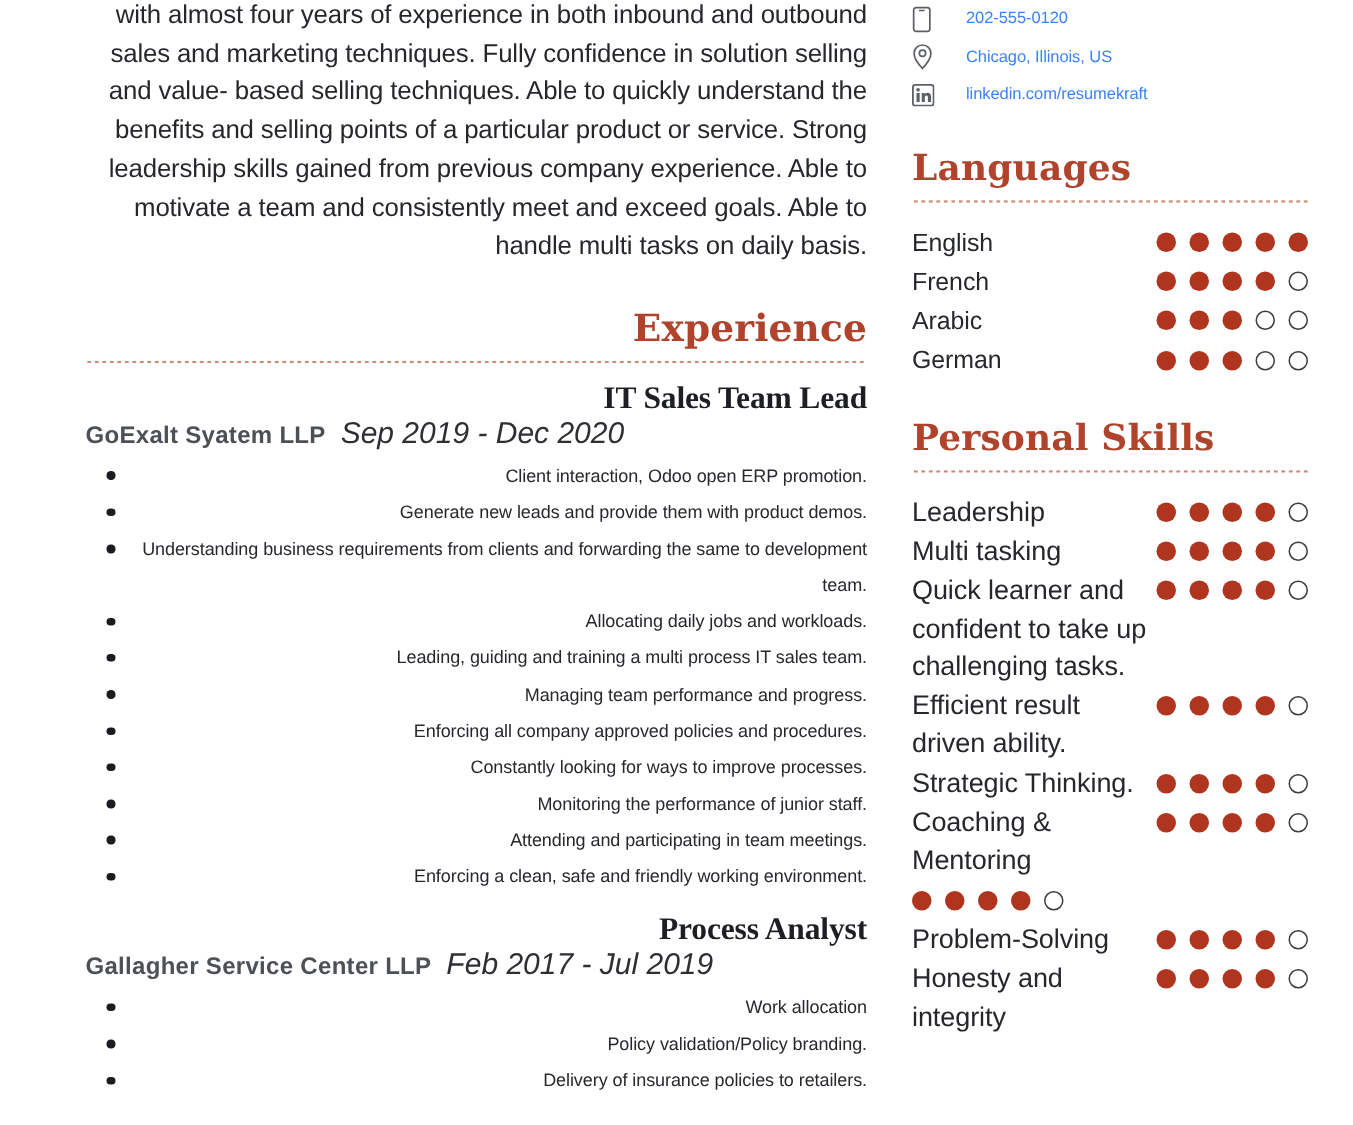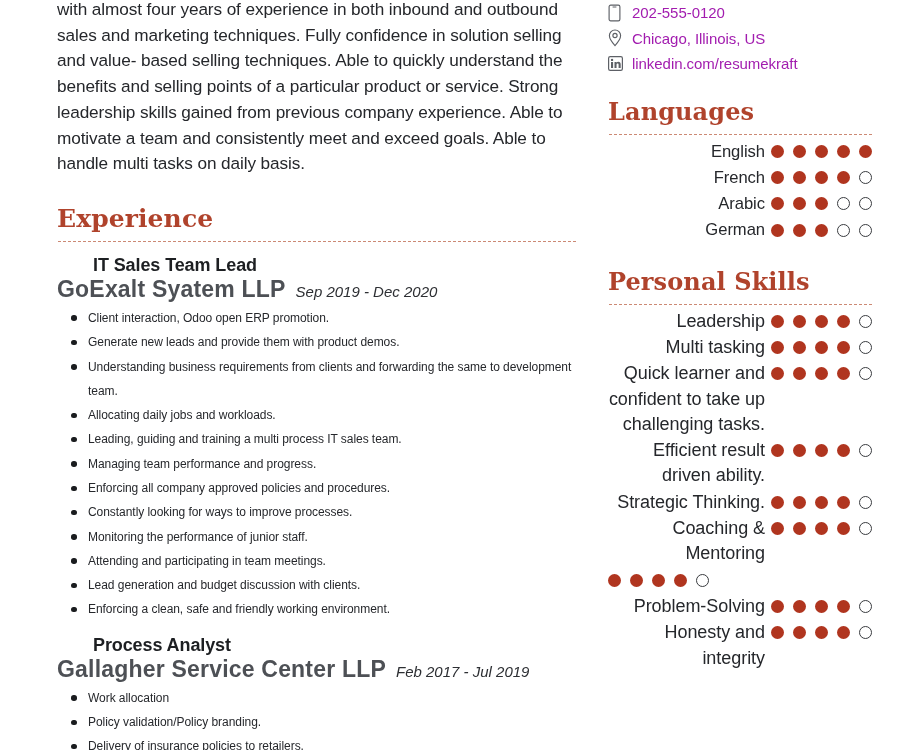--- a/index.html
+++ b/index.html
@@ -22,20 +22,21 @@
     height: 750px;
     display: flex;
     background: #ffffff;
   }
 
   
   .left-col {
     width: 600px;
     padding: 0 22px 0 57px;
     position: relative;
+    text-align: right;
   }
 
   .summary {
     font-size: 17.2px;
     line-height: 25.7px;
     color: #25272b;
     letter-spacing: -0.1px;
     padding-top: 0px;
     margin-top: -3px;
   }
@@ -55,45 +56,45 @@
     background-image: radial-gradient(#c9836d 42%, transparent 44%);
     background-size: 5px 3px;
     background-repeat: repeat-x;
     background-position: 0 1px;
     opacity: 0.95;
   }
 
   .job { margin-top: 12px; }
 
   .job-title {
-    font-family: Liberation Sans, sans-serif;
+    font-family: Liberation Serif, serif;
     font-weight: bold;
-    font-size: 18px;
+    font-size: 21px;
     color: #1d1f22;
     letter-spacing: -0.1px;
     line-height: 22px;
     margin-left: 36px;
   }
 
   .job-line {
     display: flex;
     align-items: baseline;
     margin-top: 1px;
     line-height: 24px;
   }
 
   .job-company {
-    font-size: 23px;
+    font-size: 16px;
     font-weight: bold;
     color: #4d5055;
     letter-spacing: 0.2px;
   }
 
   .job-dates {
-    font-size: 15px;
+    font-size: 20px;
     font-style: italic;
     color: #2d2f33;
     margin-left: 10px;
     letter-spacing: 0px;
   }
 
   ul.bullets {
     list-style: none;
     margin-top: 2px;
   }
@@ -139,39 +140,39 @@
     width: 20px;
     min-width: 20px;
     display: flex;
     align-items: center;
     justify-content: flex-start;
     color: #5d6066;
   }
   .contact-icon svg { display: block; }
 
   .contact-text {
-    font-size: 15px;
-    color: #a21caf;
+    font-size: 11px;
+    color: #3b82f6;
     letter-spacing: -0.05px;
-    margin-left: 4px;
+    margin-left: 16px;
     line-height: 25.5px;
   }
 
   .side-head {
     font-family: "DejaVu Serif", serif;
     font-weight: bold;
     font-size: 24px;
     color: #b0432c;
     letter-spacing: 0.1px;
   }
 
   .side-section.languages { margin-top: 20px; }
   .side-section.skills { margin-top: 24px; }
 
-  .rating-list { margin-top: 4px; text-align: right; }
+  .rating-list { margin-top: 14px; }
 
   .rating-row {
     display: flex;
     align-items: flex-start;
     margin-bottom: 1px;
     min-height: 25px;
   }
 
   .rating-label {
     flex: 1;
@@ -224,21 +225,20 @@
               <li>Client interaction, Odoo open ERP promotion.</li>
               <li>Generate new leads and provide them with product demos.</li>
               <li>Understanding business requirements from clients and forwarding the same to development team.</li>
               <li>Allocating daily jobs and workloads.</li>
               <li>Leading, guiding and training a multi process IT sales team.</li>
               <li>Managing team performance and progress.</li>
               <li>Enforcing all company approved policies and procedures.</li>
               <li>Constantly looking for ways to improve processes.</li>
               <li>Monitoring the performance of junior staff.</li>
               <li>Attending and participating in team meetings.</li>
-              <li>Lead generation and budget discussion with clients.</li>
               <li>Enforcing a clean, safe and friendly working environment.</li>
             </ul>
           </div>
           <div class="job">
             <div class="job-title">Process Analyst</div>
             <div class="job-line">
               <span class="job-company">Gallagher Service Center LLP</span>
               <span class="job-dates">Feb 2017 - Jul 2019</span>
             </div>
             <ul class="bullets">

